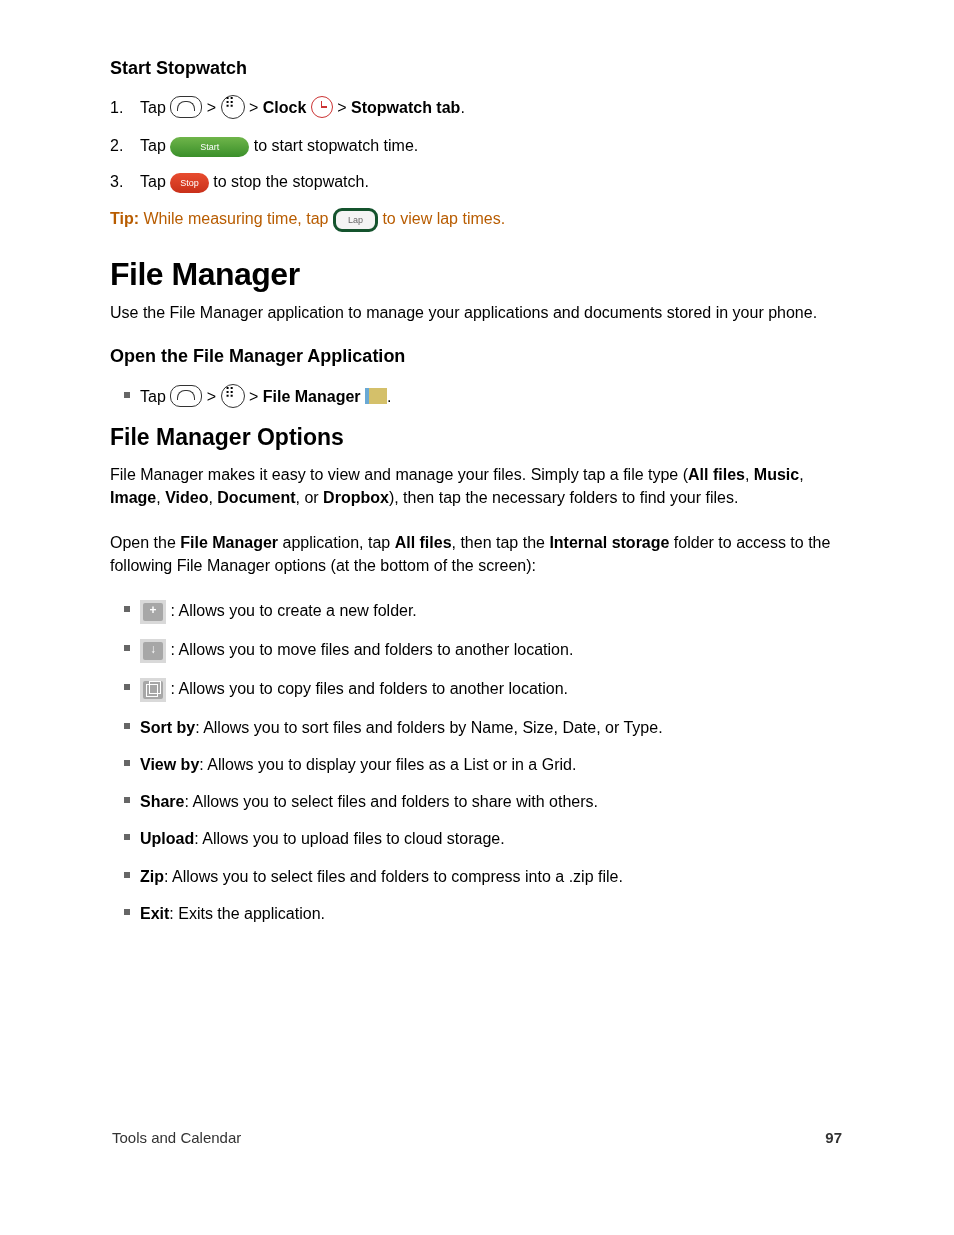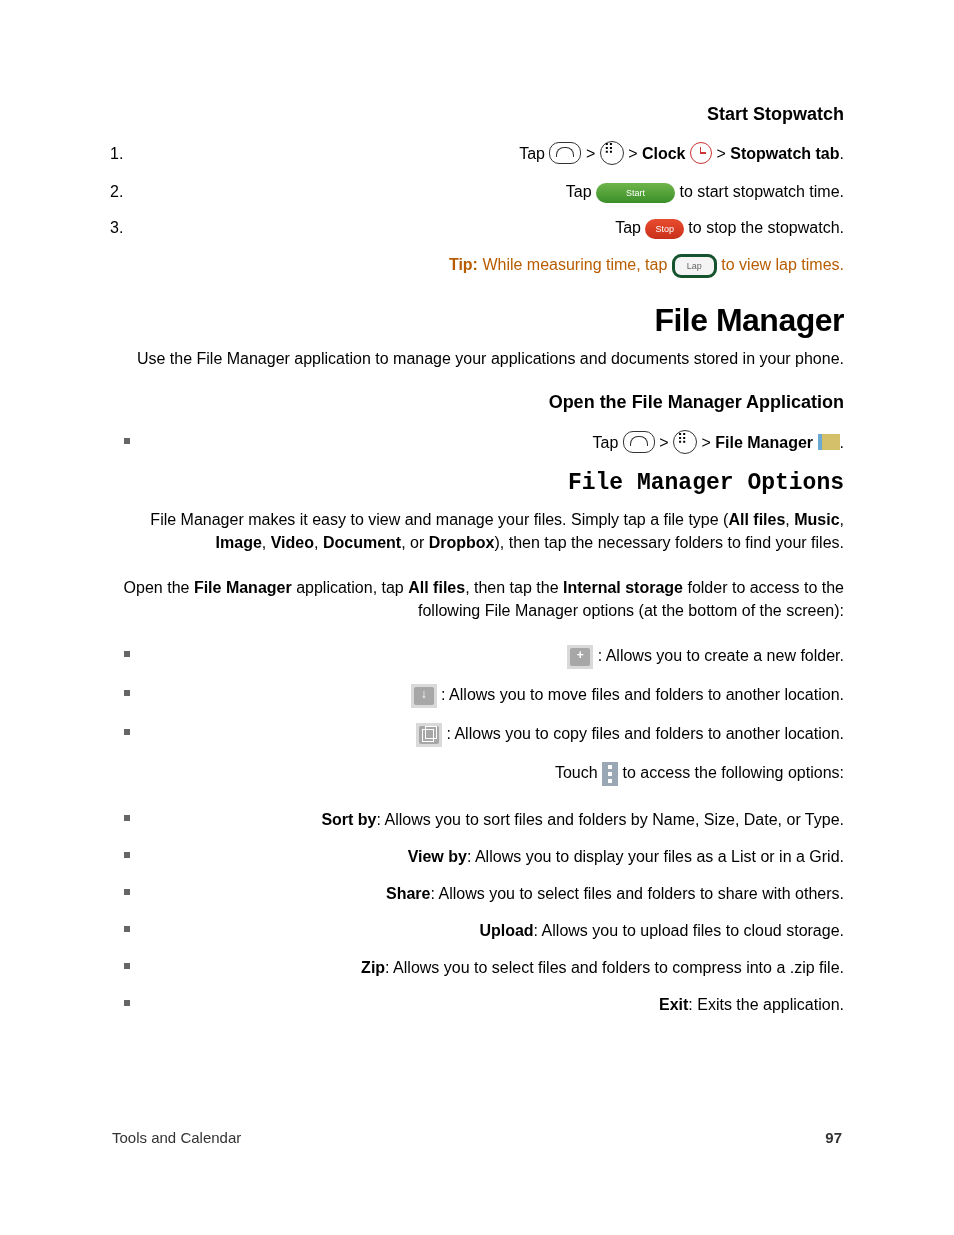--- a/index.html
+++ b/index.html
@@ -1,16 +1,16 @@
 <!DOCTYPE html>
 <html><head>
 <meta charset="utf-8">
 <style>
   html,body{margin:0;padding:0;background:#fff;color:#000;font-family:Arial,Helvetica,sans-serif;}
-  .page{width:954px;height:1206px;position:relative;box-sizing:border-box;padding:104px 110px 0 110px;text-align:right;}
+  .page{width:954px;height:1206px;position:relative;box-sizing:border-box;padding:58px 110px 0 110px;}
   .section-bold{font-weight:bold;font-size:18px;margin:0 0 18px 0;}
   ol.num{list-style:none;margin:0;padding:0;}
   ol.num > li{font-size:16px;line-height:1.4;margin:0 0 14px 0;padding-left:30px;position:relative;}
   ol.num > li .n{position:absolute;left:0;top:0;}
   .tip{color:#b85c00;font-size:16px;margin:14px 0 24px 0;}
   .tip .label{font-weight:bold;}
   h1.fm{font-family:Arial Black,Arial,sans-serif;font-weight:900;font-size:32px;margin:6px 0 8px 0;letter-spacing:-0.5px;}
   p.body{font-size:16px;line-height:1.45;margin:0 0 22px 0;}
   h2.opts{font-family:Arial Black,Arial,sans-serif;font-weight:900;font-size:23px;margin:0 0 12px 0;}
   ul.sq{list-style:none;margin:0;padding:0;}
@@ -92,39 +92,36 @@
       <span>Tap</span>
       <span class="icn home-pill"></span>
       <span>&gt;</span>
       <span class="icn apps-circle"></span>
       <span>&gt;</span>
       <span class="b">File Manager</span>
       <span class="folder-ic"></span><span>.</span>
     </li>
   </ul>
 
-  <h2 class="opts" style="font-family:Liberation Mono, monospace;">File Manager Options</h2>
+  <h2 class="opts" style="">File Manager Options</h2>
 
   <p class="body">
     <span>File Manager makes it easy to view and manage your files. Simply tap a file type (</span><span class="b">All files</span>, <span class="b">Music</span>, <span class="b">Image</span>, <span class="b">Video</span>, <span class="b">Document</span><span>, or </span><span class="b">Dropbox</span><span>), then tap the necessary folders to find your files.</span>
   </p>
 
   <p class="body">
     <span>Open the </span><span class="b">File Manager</span><span> application, tap </span><span class="b">All files</span><span>, then tap the </span><span class="b">Internal storage</span><span> folder to access to the following File Manager options (at the bottom of the screen):</span>
   </p>
 
   <ul class="sq">
     <li><span class="btn-box"><span class="inner plus"></span></span> <span>: Allows you to create a new folder.</span></li>
     <li><span class="btn-box"><span class="inner arrow"></span></span> <span>: Allows you to move files and folders to another location.</span></li>
     <li><span class="btn-box"><span class="inner copy"></span></span> <span>: Allows you to copy files and folders to another location.</span></li>
   </ul>
 
-  <p class="body" style="margin-top:6px;">
-    <span>Touch </span><span class="menu-dots"></span><span> to access the following options:</span>
-  </p>
 
   <ul class="sq" id="menu-list">
       <li><span class="b">Sort by</span><span>: Allows you to sort files and folders by Name, Size, Date, or Type.</span></li>
       <li><span class="b">View by</span><span>: Allows you to display your files as a List or in a Grid.</span></li>
       <li><span class="b">Share</span><span>: Allows you to select files and folders to share with others.</span></li>
       <li><span class="b">Upload</span><span>: Allows you to upload files to cloud storage.</span></li>
       <li><span class="b">Zip</span><span>: Allows you to select files and folders to compress into a .zip file.</span></li>
       <li><span class="b">Exit</span><span>: Exits the application.</span></li>
     </ul>
 

